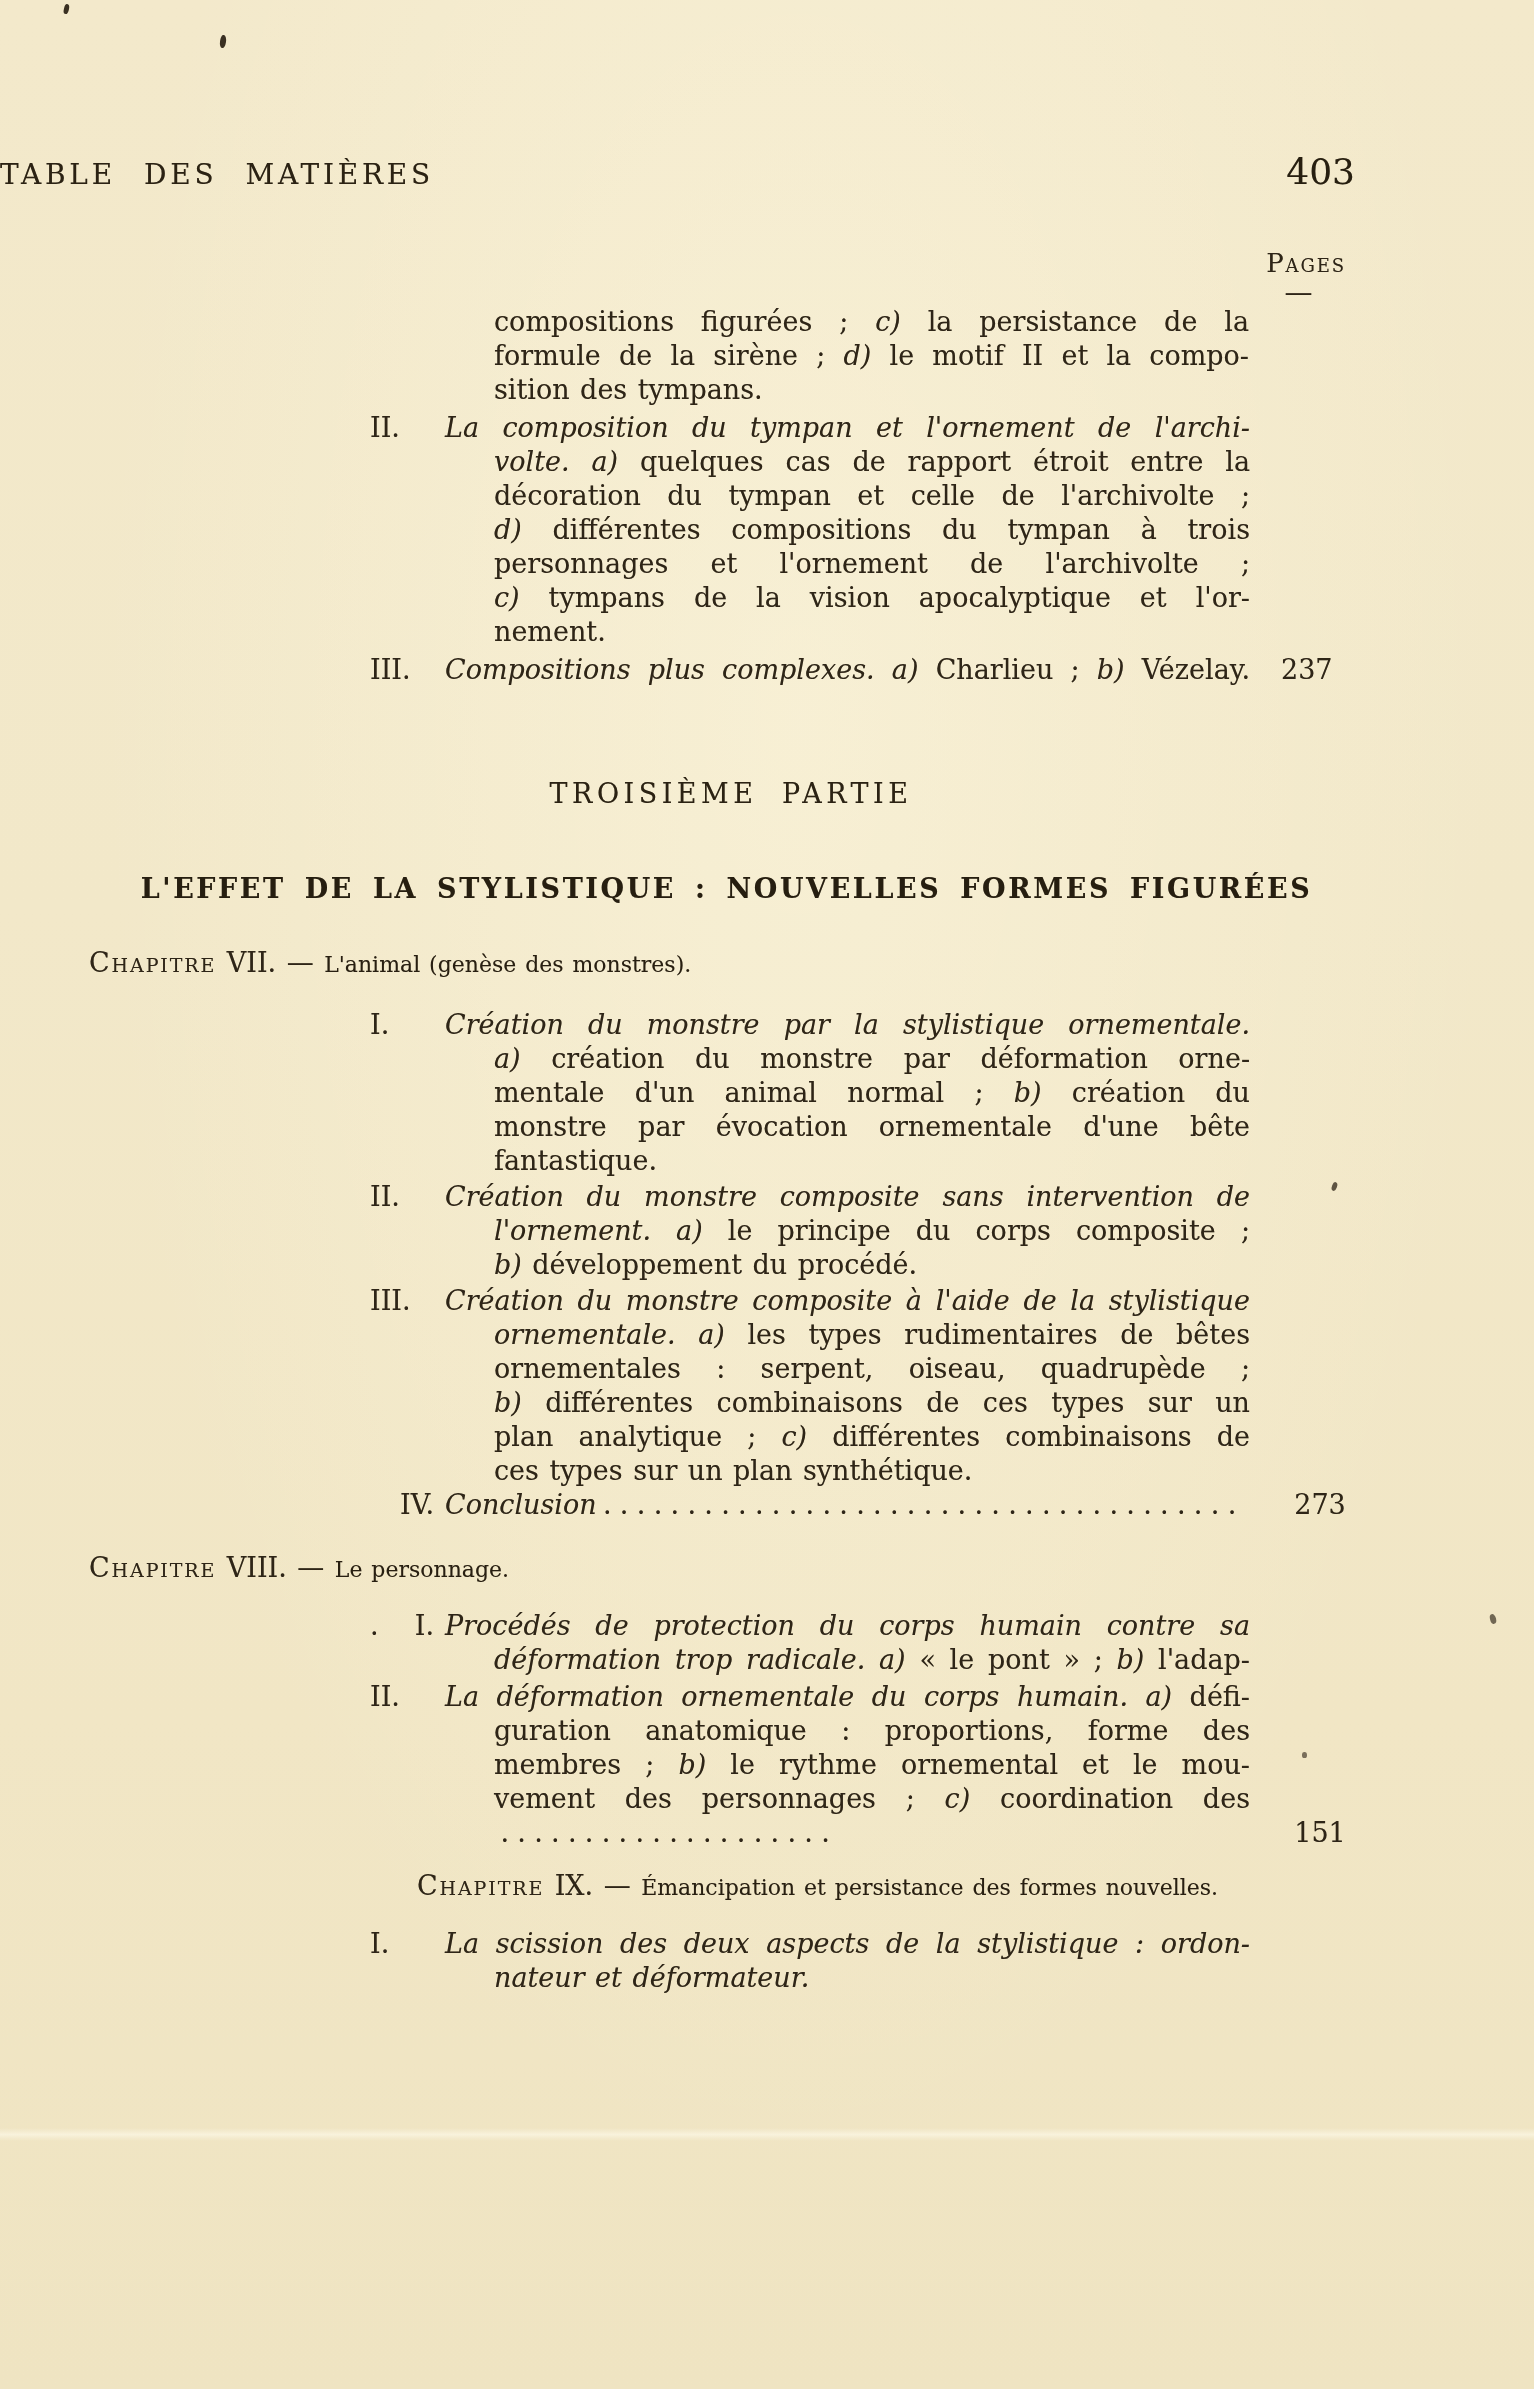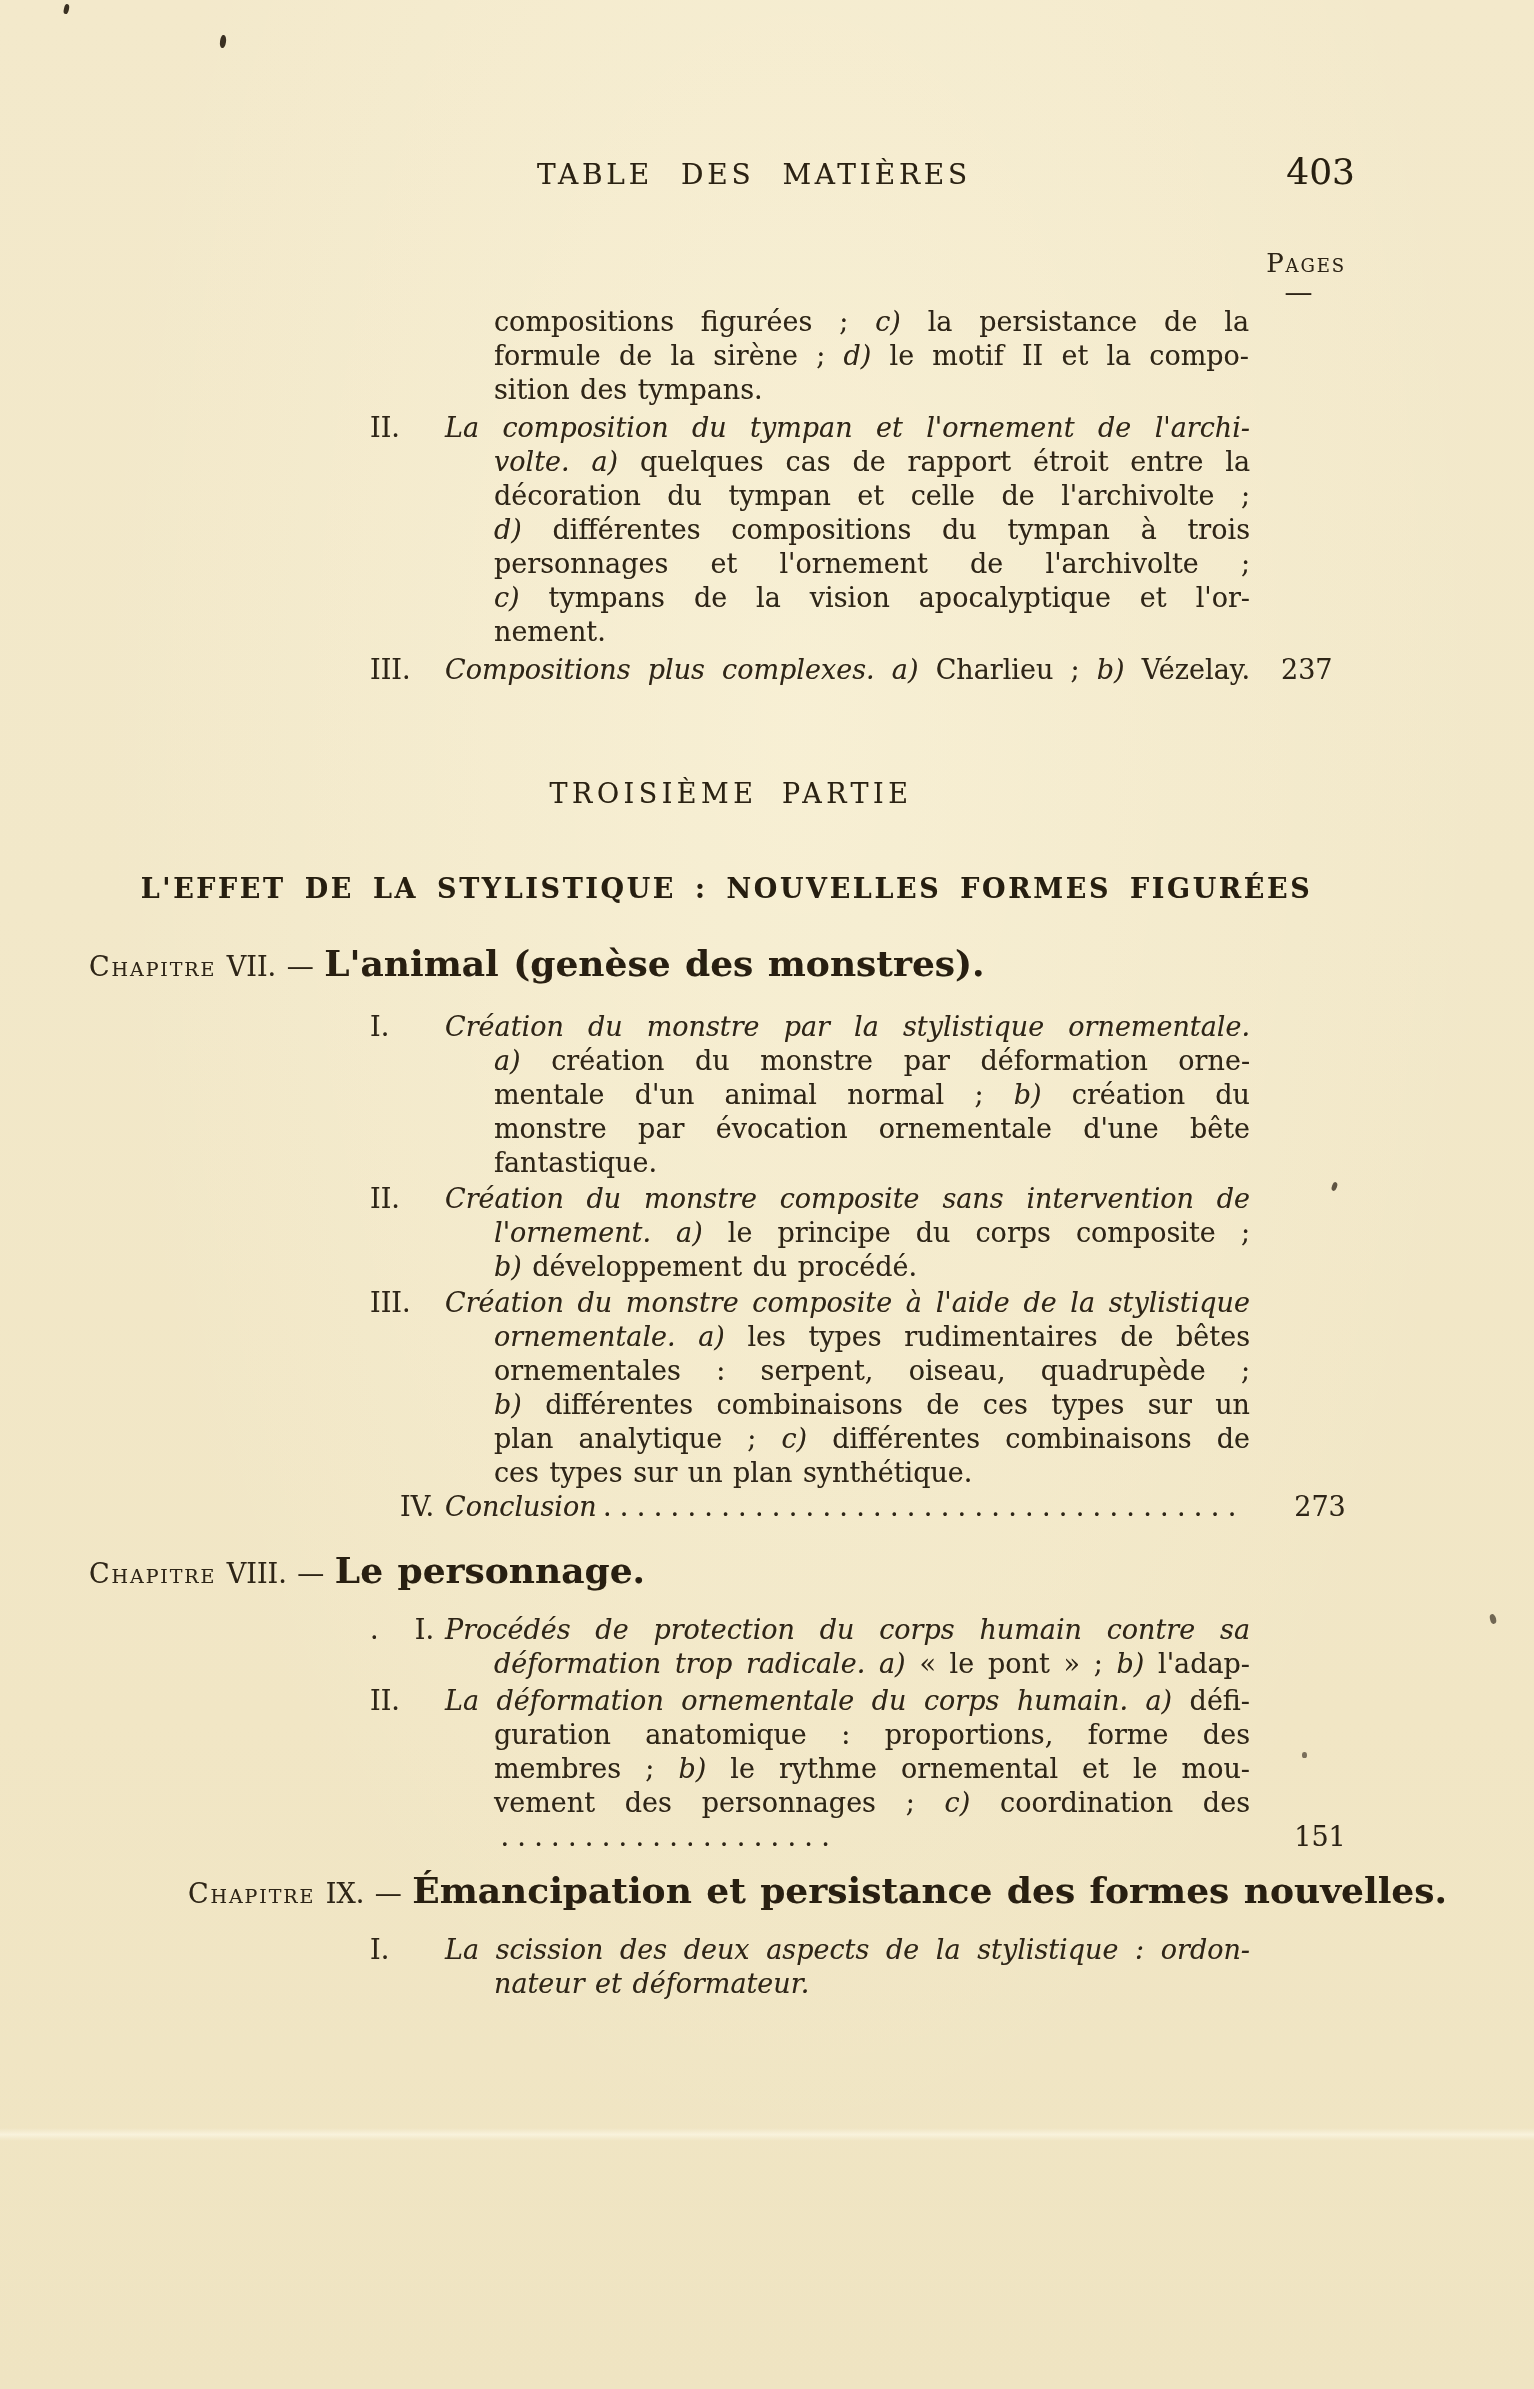--- a/index.html
+++ b/index.html
@@ -7,22 +7,22 @@
     position:relative; width:1534px; height:2389px; overflow:hidden;
     font-family:"DejaVu Serif","Liberation Serif",serif;
     color:#2e2517;
     background:
       radial-gradient(ellipse at 52% 30%, rgba(255,250,228,.40), rgba(255,250,228,0) 62%),
       linear-gradient(180deg,#f3e9cb 0%,#f2e8c9 38%,#f1e6c5 72%,#efe4c2 100%);
     text-shadow:0 0 0.6px rgba(43,34,18,.32);
   }
   
   .hdr-title{
-    position:absolute; top:158px; left:0; width:1412px; text-align:center;
-    font-size:28px; letter-spacing:3.8px; word-spacing:15.3px; color:#2b2213;padding-left:48px;
+    position:absolute; top:158px; left:0; width:1412px; text-align:left;
+    font-size:28px; letter-spacing:3.8px; word-spacing:15.3px; color:#2b2213;
   }
   .folio{
     position:absolute; top:151px; left:1253px; width:102px; text-align:right;
     font-size:36px; color:#271f10;
   }
   .pages-label{
     position:absolute; top:248px; left:1208px; width:138px; text-align:right;
     font-variant:small-caps; font-size:26px; letter-spacing:1.9px;
   }
   .pages-dash{
@@ -42,21 +42,21 @@
   .it{font-style:italic;}
   .lflex{display:flex; align-items:baseline;}
   .lead-text{white-space:nowrap;}
   .leader{flex:1; overflow:hidden; white-space:nowrap; letter-spacing:8.3px; margin:0 2.6px 0 6.4px;}
   .pnum{position:absolute; left:calc(100% + 31px); top:0; width:78px; text-align:center; font-style:normal;}
   
   .part{width:1438px; text-align:center; font-size:27px; line-height:36px; letter-spacing:4.5px; word-spacing:11.5px; color:#2b2213;}
   .subtitle{width:1429px; text-align:center; font-weight:700; font-size:27px; line-height:36px; letter-spacing:2.6px; word-spacing:7px; color:#261e10;}
   .chapter{margin-left:77px; font-size:27px; line-height:36px; white-space:nowrap;}
   .chap-label{font-variant:small-caps; letter-spacing:1.9px;}
-  .chap-title{font-weight:700; font-size:36px; color:#281f11;}
+  .chap-title{font-weight:400; font-size:22px; color:#281f11;}
   
   #it6-2{margin-top:3.8px;}
   #it6-3{margin-top:3.8px;}
   #part{margin-top:89px;}
   #subtitle{margin-top:59px;}
   #ch7{margin-top:38px;}
   #it7-1{margin-top:25.6px;}
   #it7-2{margin-top:1.9px;}
   #it7-3{margin-top:1.9px;}
   #it7-4{margin-top:0px;}

